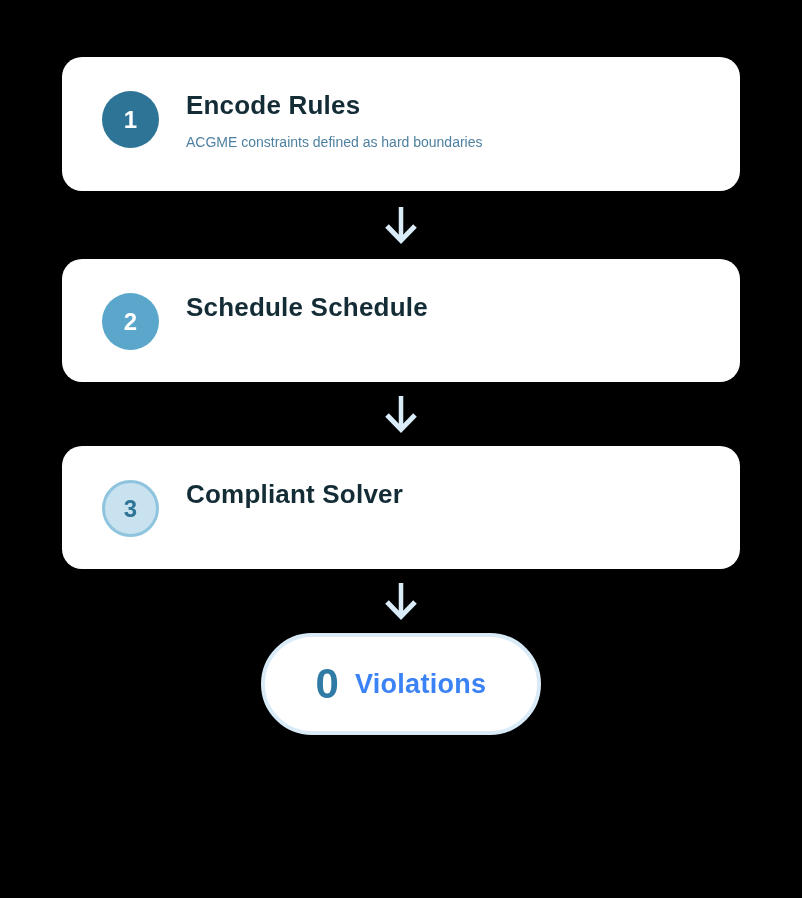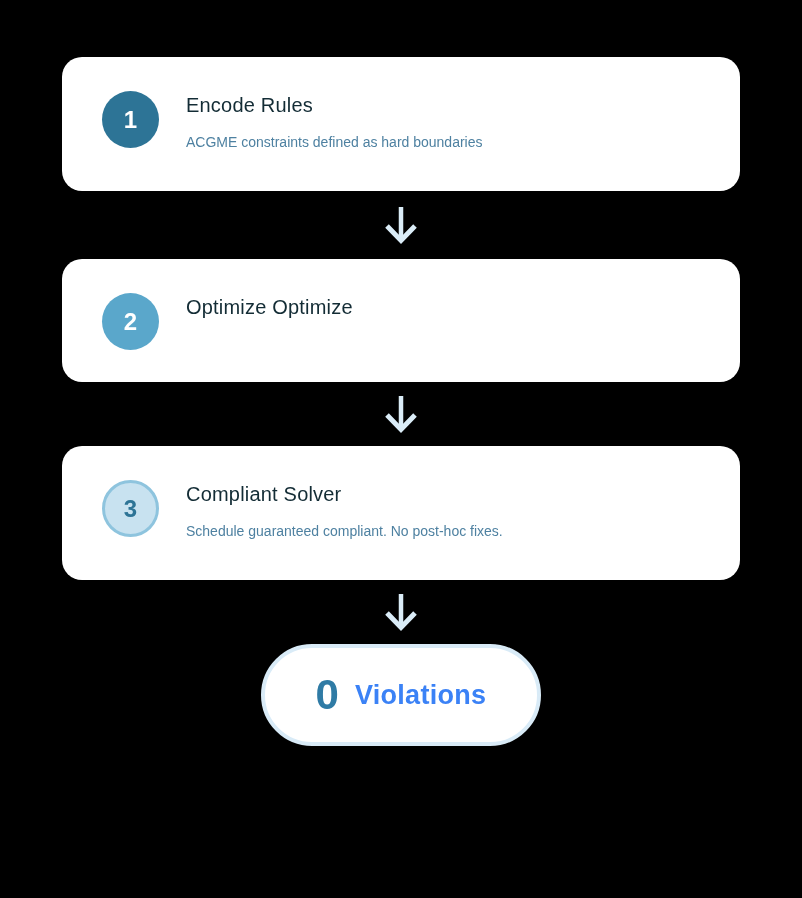--- a/index.html
+++ b/index.html
@@ -30,22 +30,22 @@
     font-size: 24px; font-weight: 700;
     margin-right: 27px;
     margin-top: 2px;
   }
   .badge.badge-1 { background: #2d7496; color: #ffffff; }
   .badge.badge-2 { background: #5aa7cb; color: #ffffff; }
   .badge.badge-3 { background: #c8e2f0; color: #2d7496; border: 3px solid #8ec4de; }
   .step-text { flex: 1 1 auto; max-width: 520px; }
   .step-title {
     color: #132c35;
-    font-size: 20px;
-    font-weight: 400;
+    font-size: 26px;
+    font-weight: 700;
     line-height: 33px;
     letter-spacing: 0.2px;
   }
   .step-desc {
     color: #4e81a1;
     font-size: 14px;
     font-weight: 400;
     line-height: 33px;
     margin-top: 4px;
   }
@@ -97,38 +97,37 @@
       <path d="M19 2 L19 33" stroke="#daecf7" stroke-width="4.5" fill="none"></path>
       <path d="M5 21 L19 35.5 L33 21" stroke="#daecf7" stroke-width="5" fill="none"></path>
     </svg>
   </div>
 
   <div class="step-card">
     <div class="badge badge-2">
       <span>2</span>
     </div>
     <div class="step-text">
-      <div class="step-title">Optimize Optimize</div>
+      <div class="step-title">Schedule Schedule</div>
     </div>
   </div>
 
   <div class="arrow-row short">
     <svg class="arrow-svg" width="38" height="40" viewBox="0 0 38 40">
       <path d="M19 2 L19 33" stroke="#daecf7" stroke-width="4.5" fill="none"></path>
       <path d="M5 21 L19 35.5 L33 21" stroke="#daecf7" stroke-width="5" fill="none"></path>
     </svg>
   </div>
 
   <div class="step-card">
     <div class="badge badge-3">
       <span>3</span>
     </div>
     <div class="step-text">
       <div class="step-title">Compliant Solver</div>
-      <div class="step-desc">Schedule guaranteed compliant. No post-hoc fixes.</div>
     </div>
   </div>
 
   <div class="arrow-row short">
     <svg class="arrow-svg" width="38" height="40" viewBox="0 0 38 40">
       <path d="M19 2 L19 33" stroke="#daecf7" stroke-width="4.5" fill="none"></path>
       <path d="M5 21 L19 35.5 L33 21" stroke="#daecf7" stroke-width="5" fill="none"></path>
     </svg>
   </div>
 

